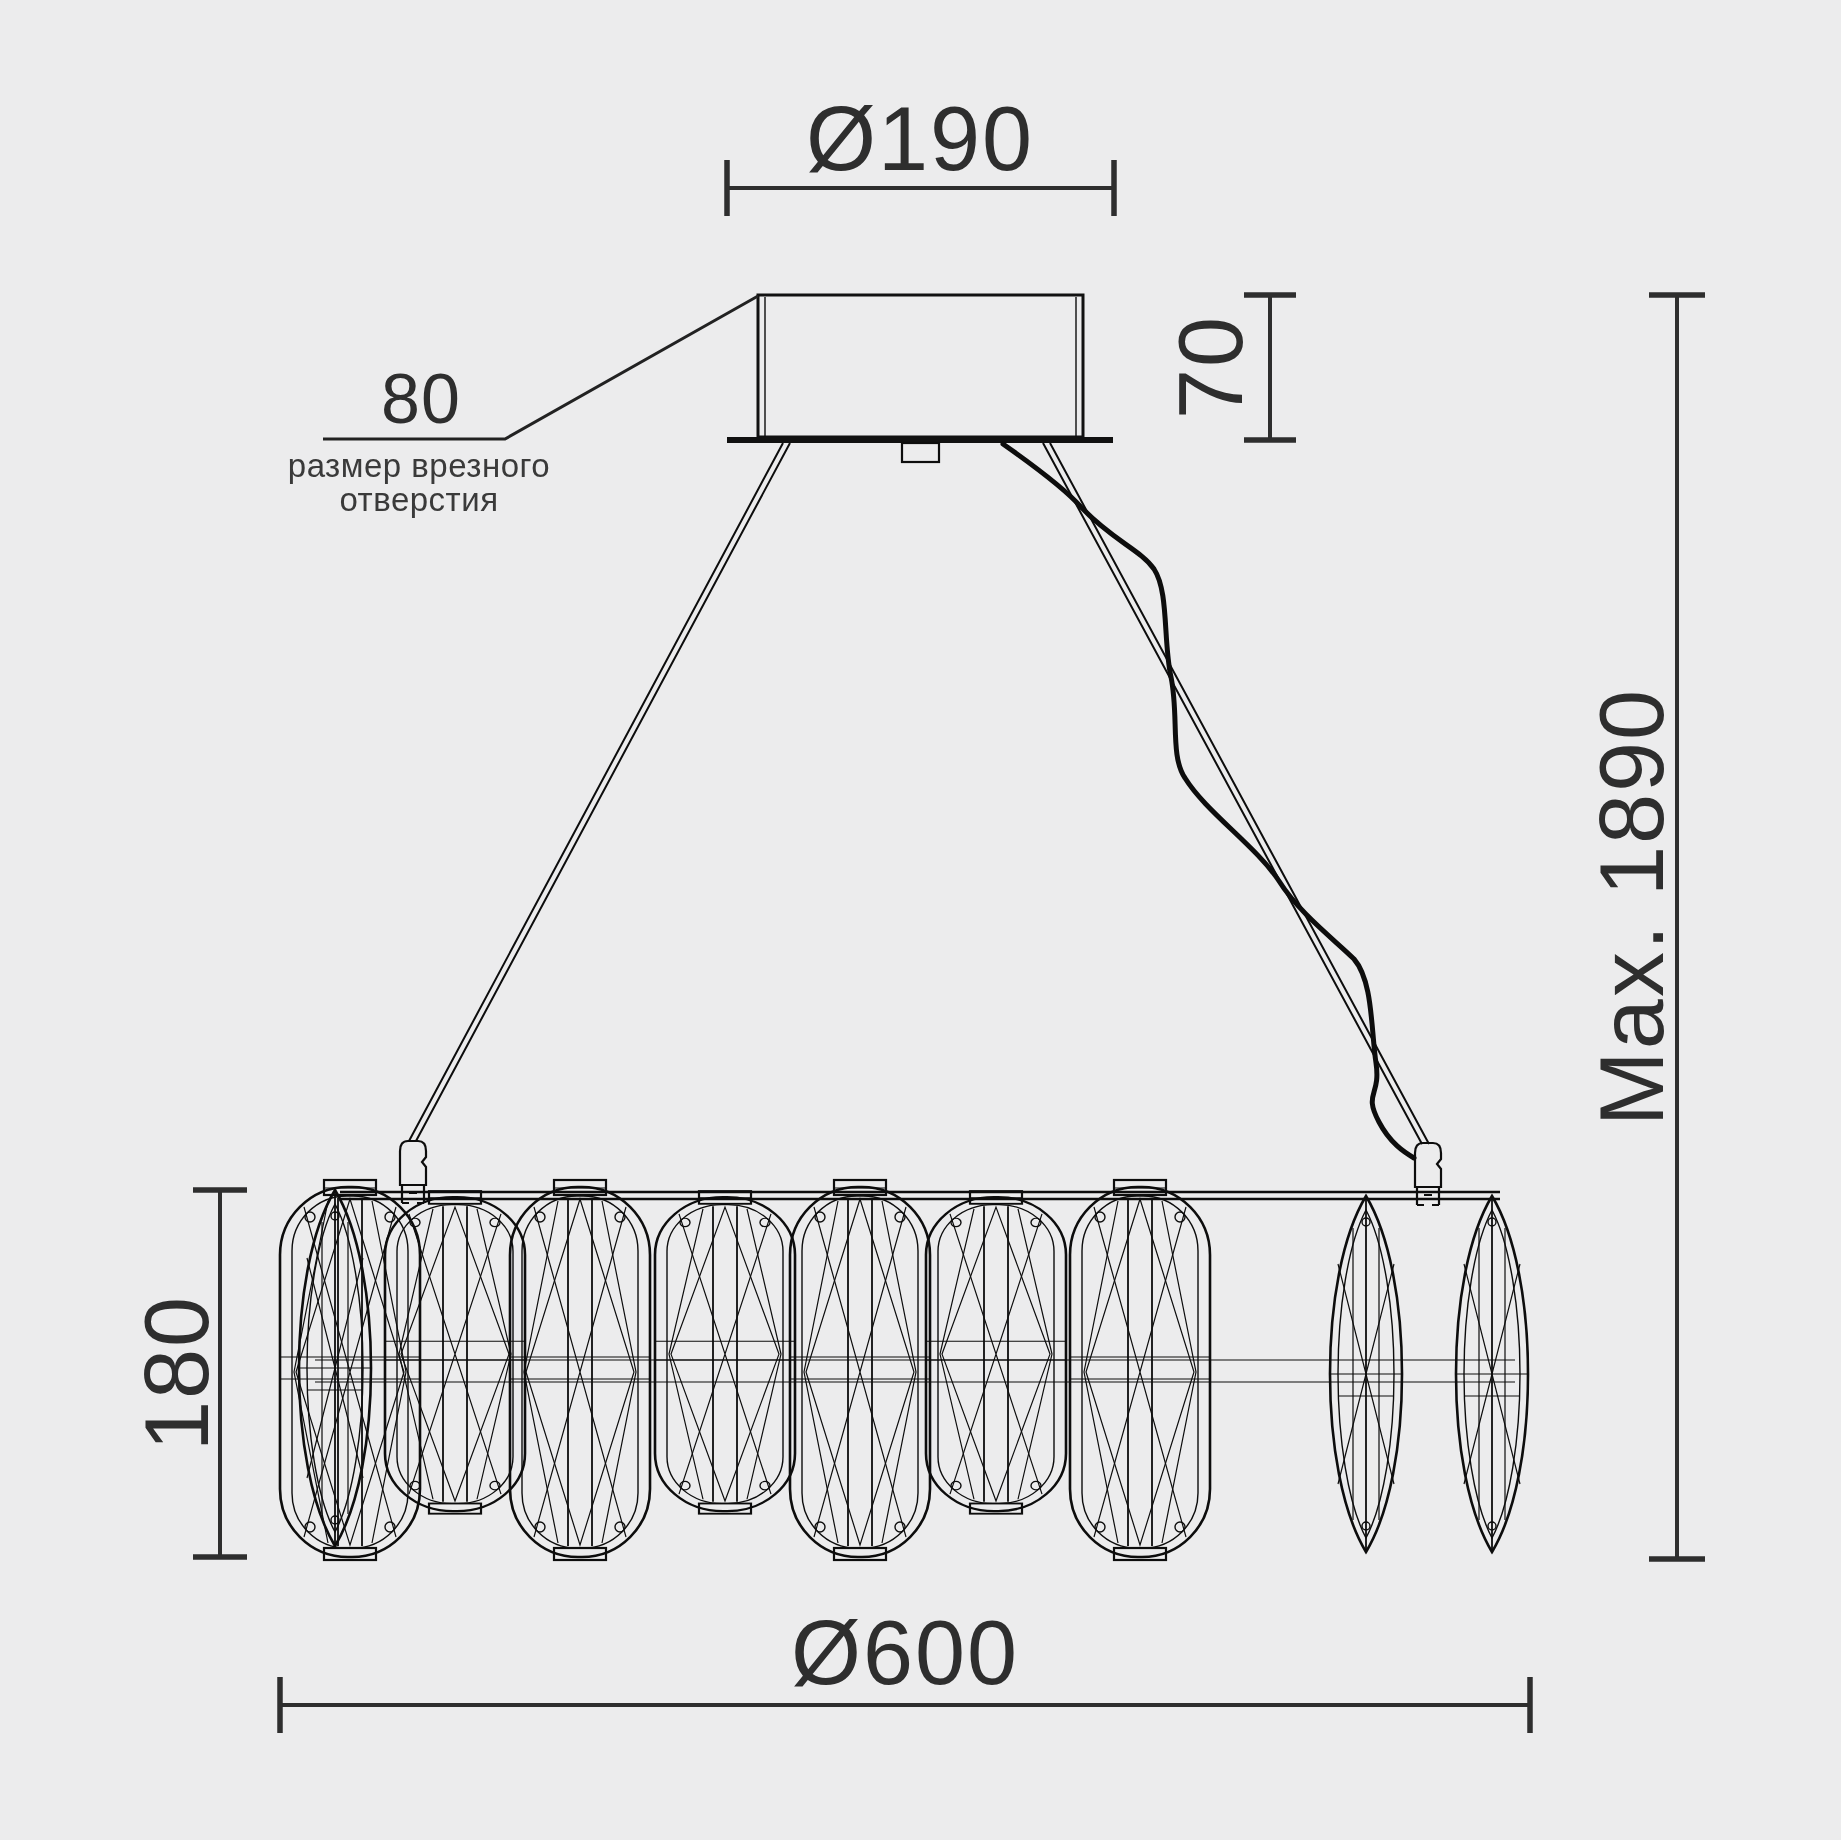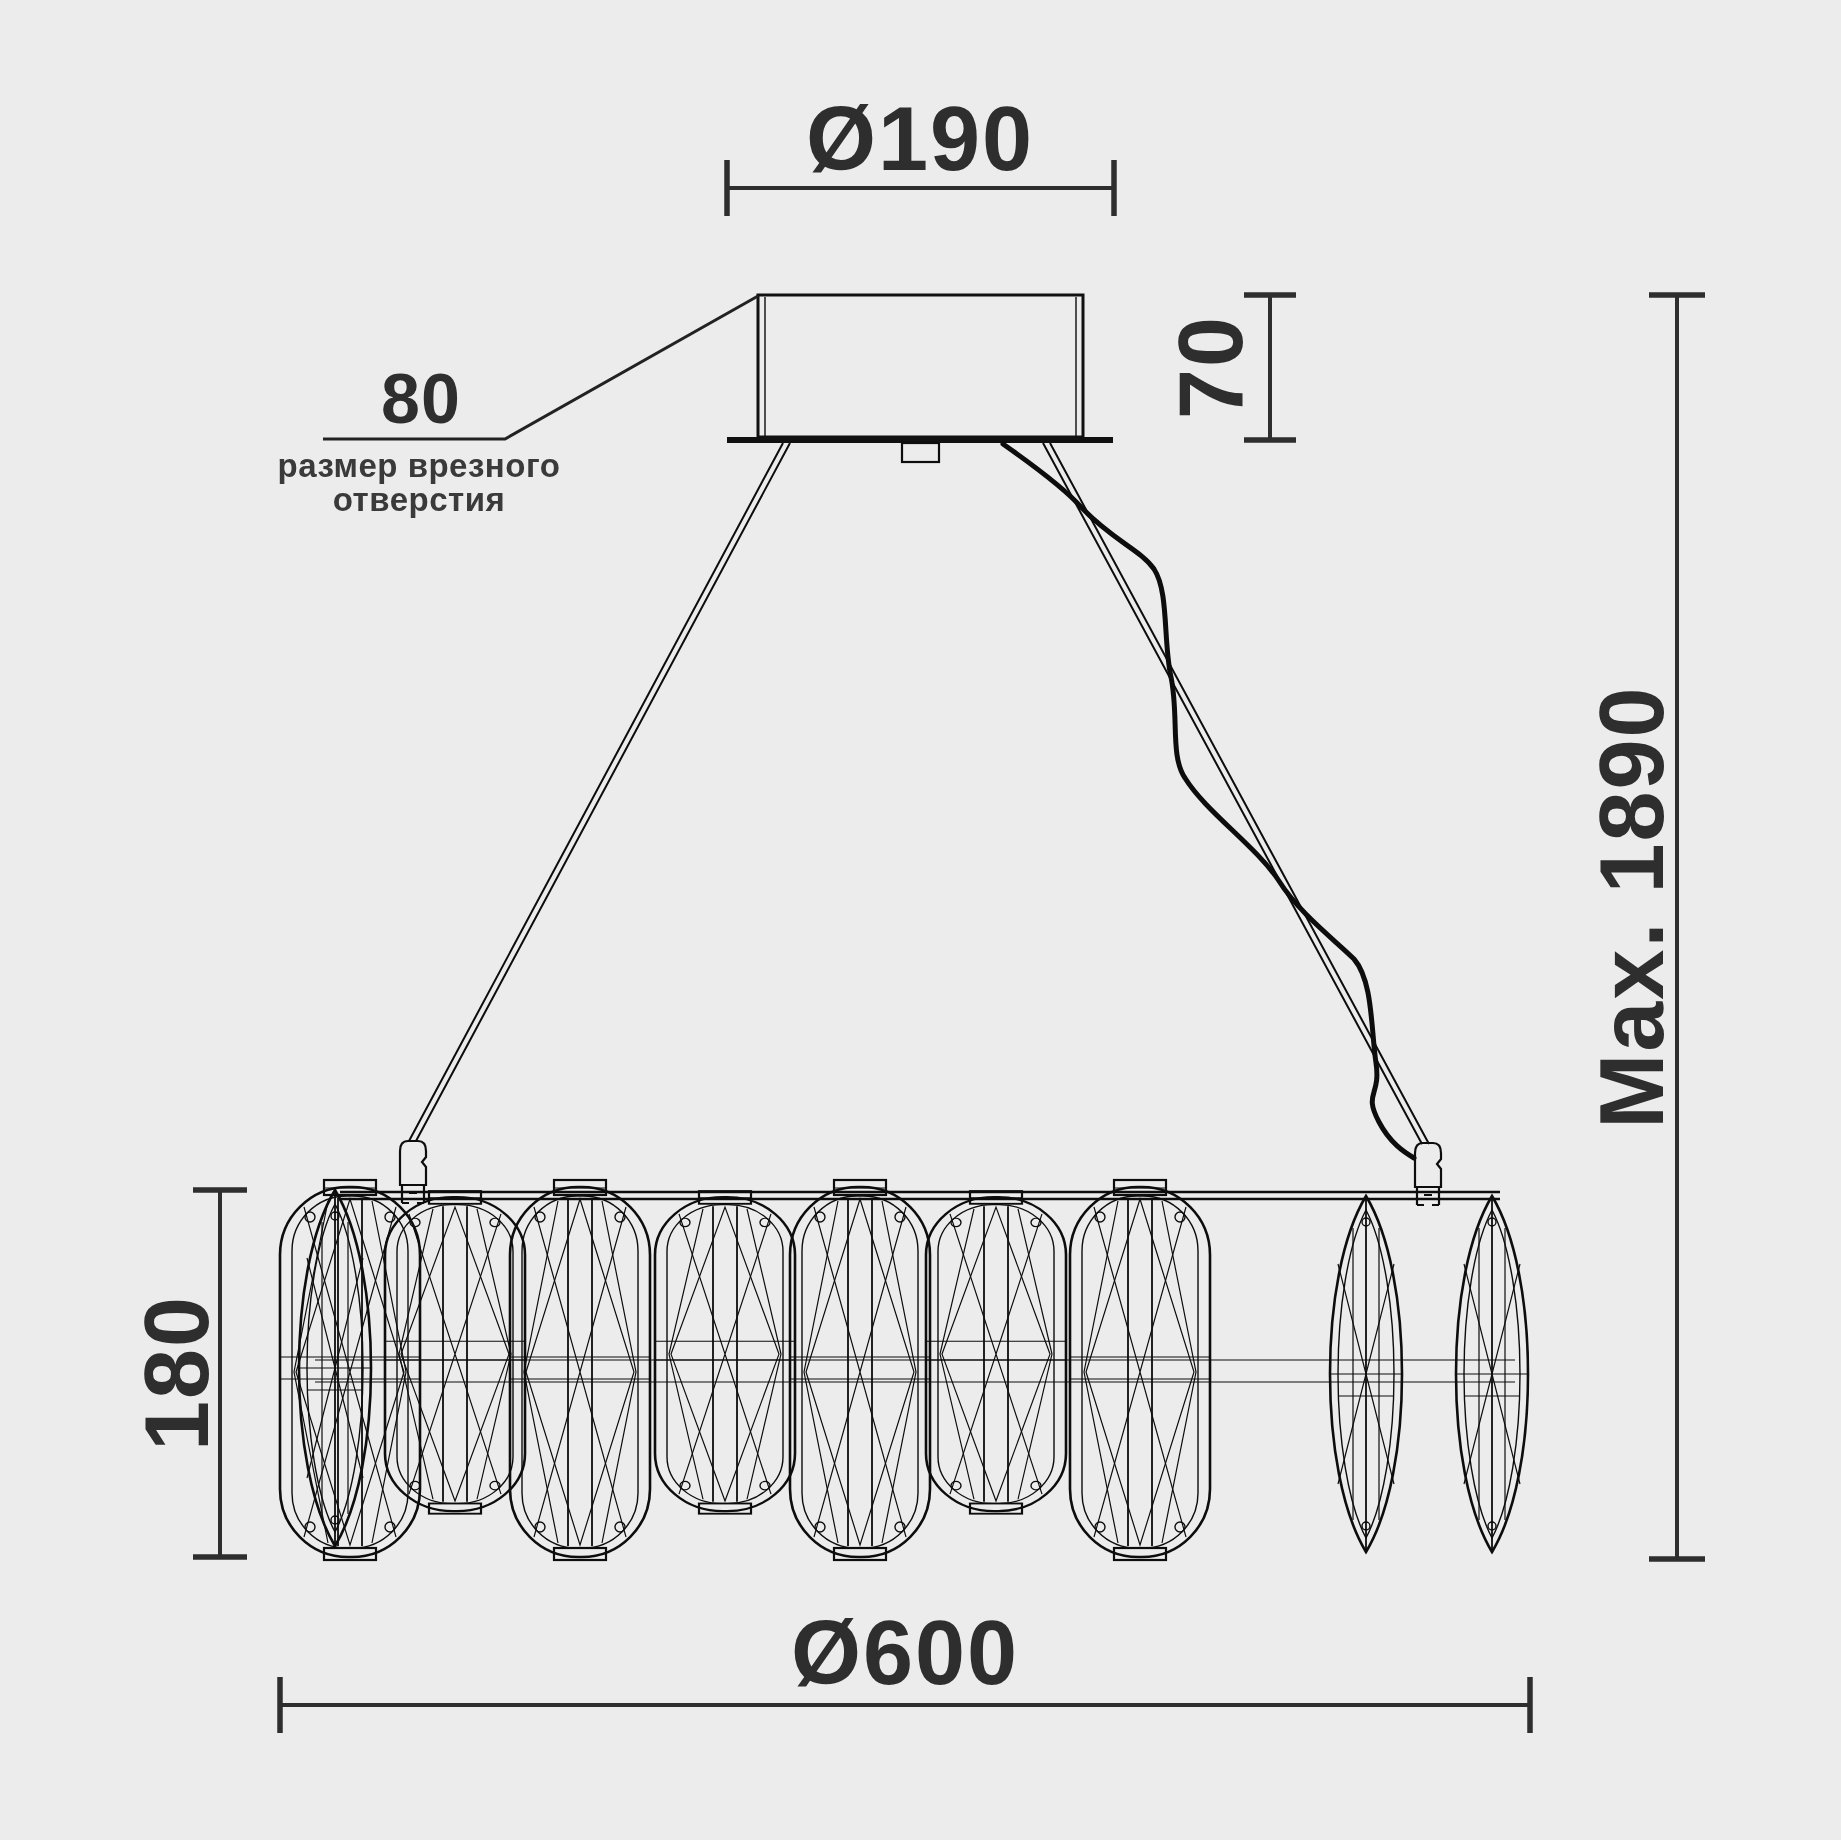--- a/index.html
+++ b/index.html
@@ -2,21 +2,21 @@
 <html><head>
 <meta charset="utf-8">
 <style>
   html,body{margin:0;padding:0;}
   body{
     width:1841px;height:1840px;
     background:#ececed;
     font-family:"Liberation Sans", sans-serif;
     overflow:hidden;
   }
-  .stage{position:relative;width:1841px;height:1840px;font-weight:bold;}
+  .stage{position:relative;width:1841px;height:1840px;}
   svg{display:block;width:1841px;height:1840px;}
 
   
   .o  {fill:none;stroke:#0d0d0d;stroke-width:2.6;}
   .i  {fill:none;stroke:#0d0d0d;stroke-width:1.4;}
   .f  {fill:none;stroke:#0d0d0d;stroke-width:1.2;}
   .f2 {fill:none;stroke:#0d0d0d;stroke-width:1.8;}
   .c  {fill:none;stroke:#0d0d0d;stroke-width:2.2;}
   .h  {fill:none;stroke:#0d0d0d;stroke-width:1.4;}
   .body-line{fill:none;stroke:#0d0d0d;stroke-width:2.4;}

